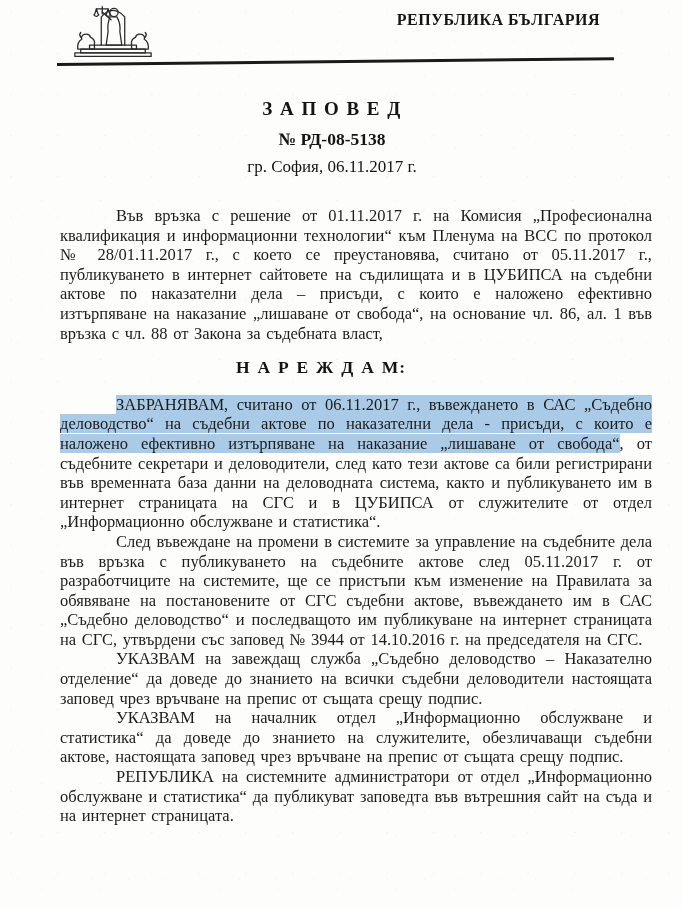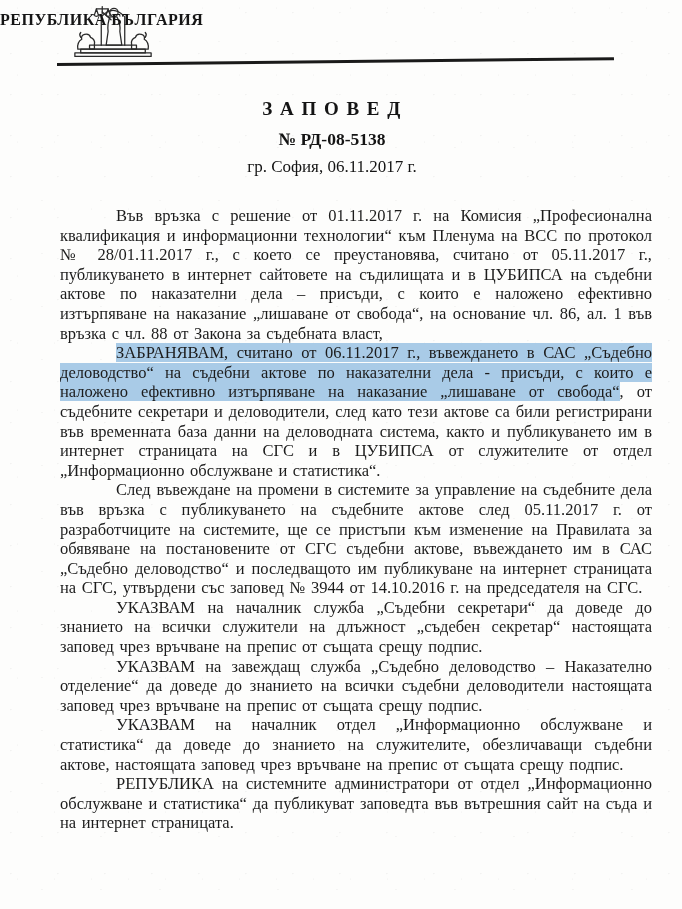--- a/index.html
+++ b/index.html
@@ -9,21 +9,21 @@
     background-image:
       radial-gradient(circle at 23% 31%, rgba(0,0,0,0.045) 0.6px, transparent 0.9px),
       radial-gradient(circle at 71% 78%, rgba(0,0,0,0.035) 0.6px, transparent 0.9px),
       radial-gradient(circle at 48% 12%, rgba(0,0,0,0.03) 0.5px, transparent 0.8px);
     background-size: 47px 41px, 59px 53px, 37px 67px;
     font-family:"Liberation Serif", serif;
     color:#1c1c1c;
   }
   .emblem { position:absolute; left:69px; top:2px; width:88px; height:57px; }
   .masthead {
-    position:absolute; left:0; top:9px; width:600px; text-align:left;
+    position:absolute; left:0; top:9px; width:600px; text-align:right;
     font-weight:700; font-size:16px; line-height:21.5px; letter-spacing:0.5px; color:#151515;
   }
   .rule {
     position:absolute; left:57px; top:63px; width:557px; height:2.6px;
     background:#1a1a1a; transform:rotate(-0.6deg); transform-origin:left center;
   }
   .title { position:absolute; left:-9px; top:98px; width:682px; text-align:center; color:#141414; }
   .title .word { font-size:19px; font-weight:700; letter-spacing:1.5px; }
   .title .num  { margin-top:8.5px; font-size:17.5px; font-weight:700; }
   .title .pd   { margin-top:7px;  font-size:17px;  font-weight:400; }
@@ -74,32 +74,30 @@
     <div class="num">№ РД-08-5138</div>
     <div class="pd">гр. София, 06.11.2017 г.</div>
   </div>
 
   <div class="bodytext">
 
     <p>
       <span>Във връзка с решение от 01.11.2017 г. на Комисия „Професионална квалификация и информационни технологии“ към Пленума на ВСС по протокол № 28/01.11.2017 г., с което се преустановява, считано от 05.11.2017 г., публикуването в интернет сайтовете на съдилищата и в ЦУБИПСА на съдебни актове по наказателни дела – присъди, с които е наложено ефективно изтърпяване на наказание „лишаване от свобода“, на основание чл. 86, ал. 1 във връзка с чл. 88 от Закона за съдебната власт,</span>
     </p>
 
+    <p class="order-heading">Н А Р Е Ж Д А М:</p>
 
     <p>
       <span class="hl b">ЗАБРАНЯВАМ, считано от 06.11.2017 г., </span><span class="hl">въвеждането в САС „Съдебно деловодство“ на съдебни актове по наказателни дела - присъди, с които е наложено ефективно изтърпяване на наказание „лишаване от свобода“</span><span>, от съдебните секретари и деловодители, след като тези актове са били регистрирани във временната база данни на деловодната система, както и публикуването им в интернет страницата на СГС и в ЦУБИПСА от служителите от отдел „Информационно обслужване и статистика“.</span>
     </p>
 
     <p>
       <span>След въвеждане на промени в системите за управление на съдебните дела във връзка с публикуването на съдебните актове след 05.11.2017 г. от разработчиците на системите, ще се пристъпи към изменение на Правилата за обявяване на постановените от СГС съдебни актове, въвеждането им в САС „Съдебно деловодство“ и последващото им публикуване на интернет страницата на СГС, утвърдени със заповед № 3944 от 14.10.2016 г. на председателя на СГС.</span>
     </p>
 
-    <p>
-      <span class="b">УКАЗВАМ</span><span> на началник служба „Съдебни секретари“ да доведе до знанието на всички служители на длъжност „съдебен секретар“ настоящата заповед чрез връчване на препис от същата срещу подпис.</span>
-    </p>
 
     <p>
       <span class="b">УКАЗВАМ</span><span> на завеждащ служба „Съдебно деловодство – Наказателно отделение“ да доведе до знанието на всички съдебни деловодители настоящата заповед чрез връчване на препис от същата срещу подпис.</span>
     </p>
 
     <p>
       <span class="b">УКАЗВАМ</span><span> на началник отдел „Информационно обслужване и статистика“ да доведе до знанието на служителите, обезличаващи съдебни актове, настоящата заповед чрез връчване на препис от същата срещу подпис.</span>
     </p>
 
     <p>

